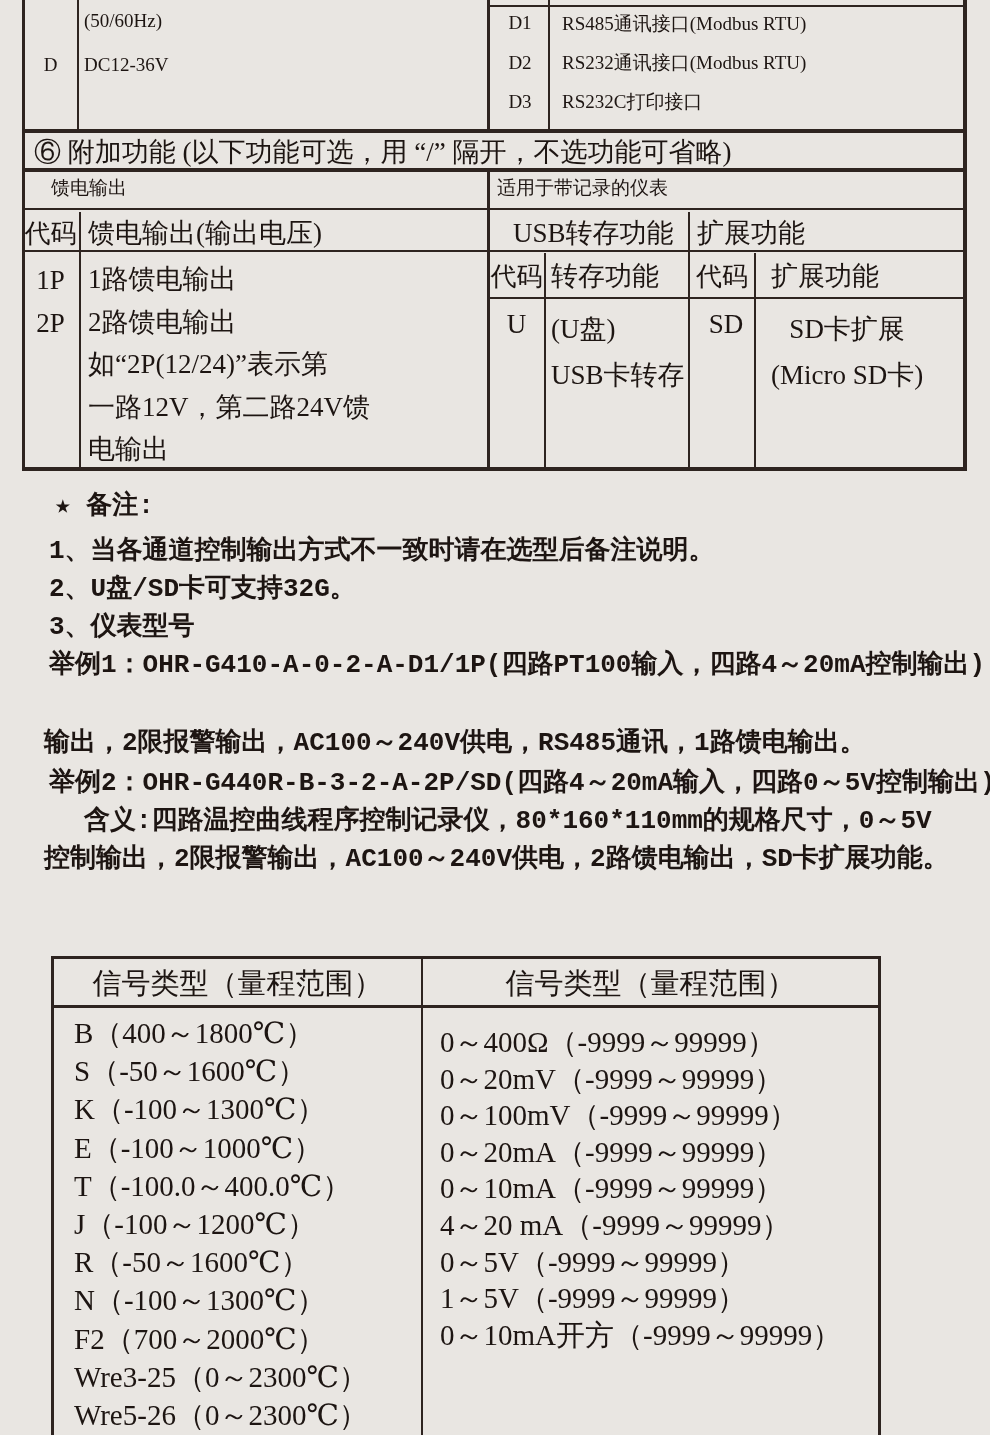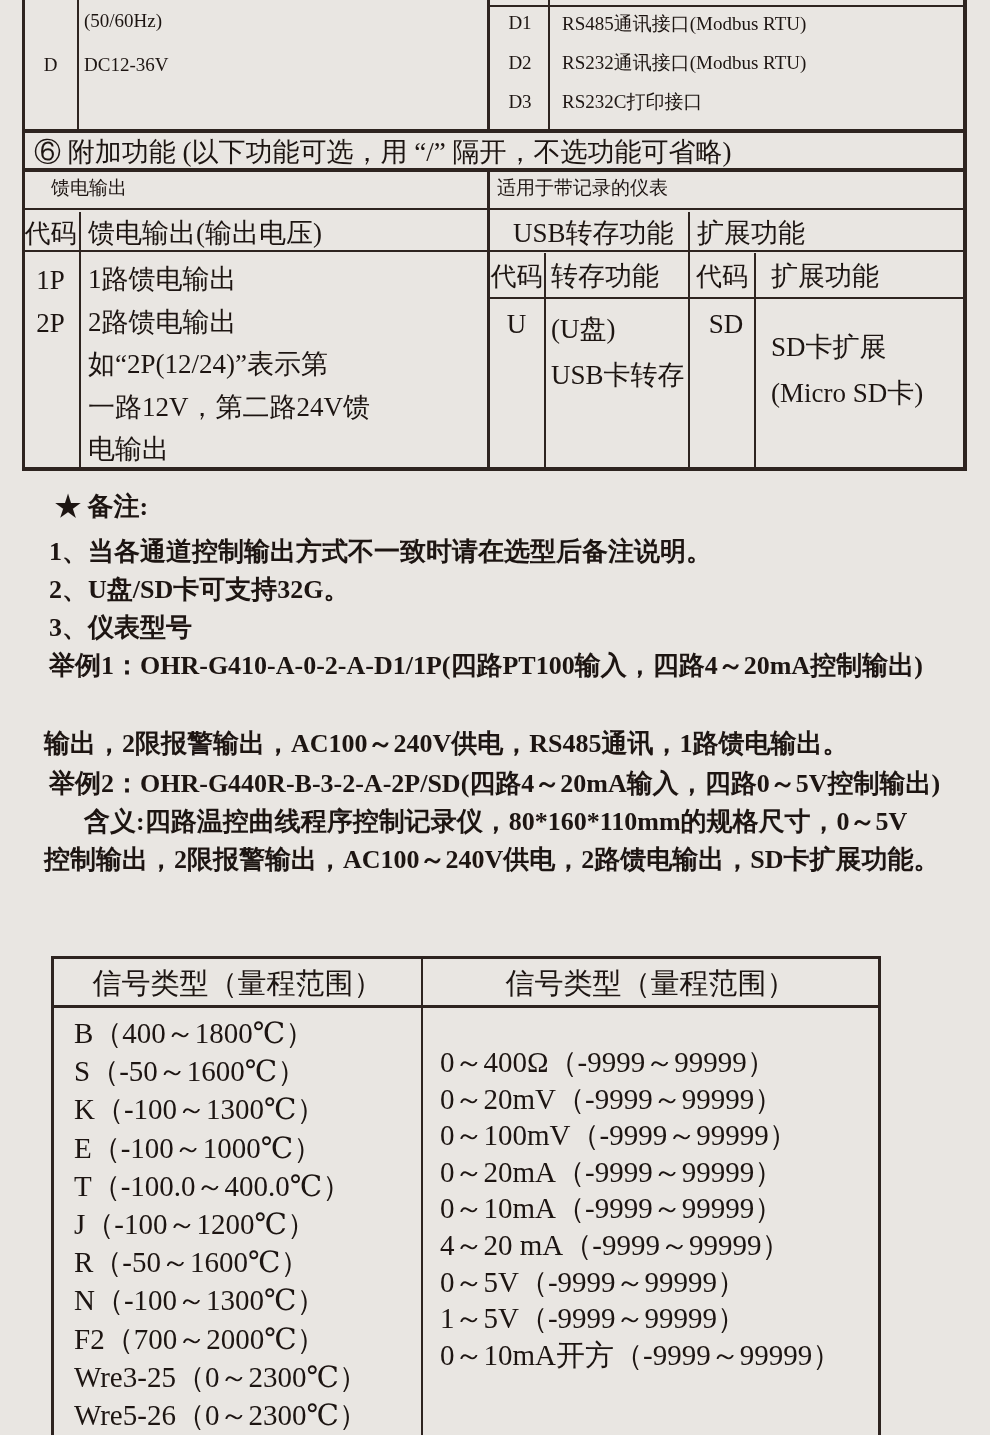--- a/index.html
+++ b/index.html
@@ -5,21 +5,21 @@
   * { margin:0; padding:0; box-sizing:border-box; }
   html,body { background:#d6d3cf; }
   .page {
     position:relative; width:990px; height:1435px; overflow:hidden;
     background:#e9e6e2; color:#1d1512;
     font-family:"Liberation Serif","DejaVu Serif",serif;
   }
   .ln { position:absolute; background:#2e2420; }
   .cell { position:absolute; white-space:nowrap; line-height:1.2; }
   .serif { font-family:"Liberation Serif","DejaVu Serif",serif; }
-  .sans { font-family:Liberation Serif, serif; font-weight:700; }
+  .sans { font-family:Liberation Mono, monospace; font-weight:700; }
   .ctr { text-align:center; }
   .f26 { font-size:26px; } .f27 { font-size:27px; } .f28 { font-size:19px; }
   .f29 { font-size:29px; }
   .lh42 { line-height:42.5px; } .lh46 { line-height:46px; }
   .lh38 { line-height:38.2px; } .lh36 { line-height:36.6px; }
 </style>
 </head>
 <body>
 
 <div class="page">
@@ -84,21 +84,21 @@
     <div>一路12V，第二路24V馈</div>
     <div>电输出</div>
   </div>
 
   <div class="cell serif f27 ctr" style="left:489px;top:308px;width:55px;">U</div>
   <div class="cell serif f27 lh46" style="left:551px;top:306px;">
     <div>(U盘)</div>
     <div>USB卡转存</div>
   </div>
   <div class="cell serif f27 ctr" style="left:690px;top:308px;width:72px;">SD</div>
-  <div class="cell serif f27 lh46" style="left:771px;top:324px;">
+  <div class="cell serif f27 lh46" style="left:771px;top:306px;text-align:center;">
     <div>SD卡扩展</div>
     <div>(Micro SD卡)</div>
   </div>
 
   <div class="cell sans f26" style="left:55px;top:491px;">★ 备注:</div>
   <div class="cell sans f26" style="left:49px;top:536px;">1、当各通道控制输出方式不一致时请在选型后备注说明。</div>
   <div class="cell sans f26" style="left:49px;top:574px;">2、U盘/SD卡可支持32G。</div>
   <div class="cell sans f26" style="left:49px;top:612px;">3、仪表型号</div>
 
   <div class="cell sans f26" style="left:49px;top:650px;">举例1：OHR-G410-A-0-2-A-D1/1P(四路PT100输入，四路4～20mA控制输出)</div>
@@ -118,21 +118,21 @@
     <div>E（-100～1000℃）</div>
     <div>T（-100.0～400.0℃）</div>
     <div>J（-100～1200℃）</div>
     <div>R（-50～1600℃）</div>
     <div>N（-100～1300℃）</div>
     <div>F2（700～2000℃）</div>
     <div>Wre3-25（0～2300℃）</div>
     <div>Wre5-26（0～2300℃）</div>
   </div>
 
-  <div class="cell serif f29 lh36" style="left:440px;top:1024px;margin-top:20px;">
+  <div class="cell serif f29 lh36" style="left:440px;top:1024px;">
     <div>0～400Ω（-9999～99999）</div>
     <div>0～20mV（-9999～99999）</div>
     <div>0～100mV（-9999～99999）</div>
     <div>0～20mA（-9999～99999）</div>
     <div>0～10mA（-9999～99999）</div>
     <div>4～20 mA（-9999～99999）</div>
     <div>0～5V（-9999～99999）</div>
     <div>1～5V（-9999～99999）</div>
     <div>0～10mA开方（-9999～99999）</div>
   </div>

